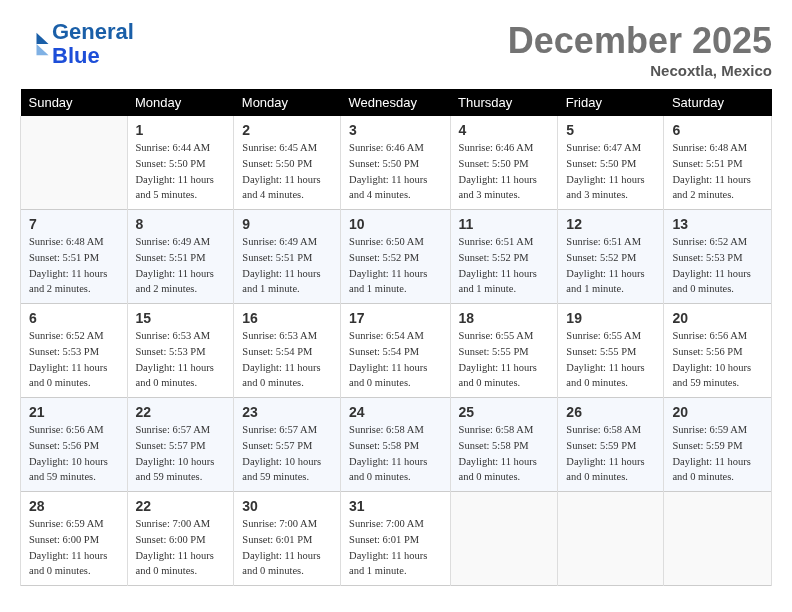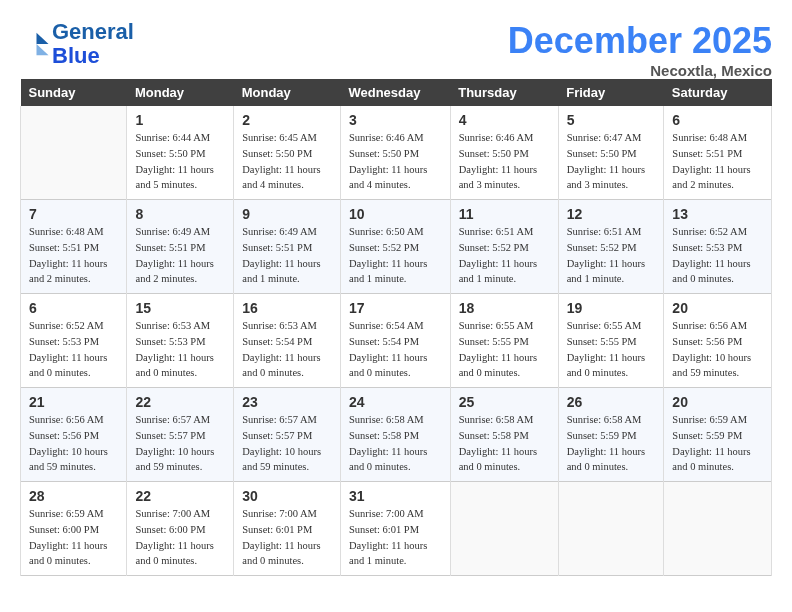--- a/index.html
+++ b/index.html
@@ -7,21 +7,21 @@
       font-family: Arial, sans-serif;
       background: #fff;
       width: 792px;
       min-height: 612px;
       padding: 20px;
     }
     .header {
       display: flex;
       justify-content: space-between;
       align-items: flex-start;
-      margin-bottom: 0;
+      margin-bottom: 10px;
     }
     .logo {
       display: flex;
       align-items: center;
     }
     .logo-text {
       font-size: 22px;
       font-weight: bold;
       color: #333;
       line-height: 1.1;
@@ -33,40 +33,40 @@
       width: 30px;
       height: 30px;
       margin-right: 2px;
     }
     .title-block {
       text-align: right;
     }
     .month-title {
       font-size: 36px;
       font-weight: bold;
-      color: #3b82f6;
+      color: #737373;
       text-align: right;
     }
     .location {
       font-size: 15px;
       color: #555;
       font-weight: bold;
     }
     table {
       width: 100%;
       border-collapse: collapse;
       font-size: 11px;
     }
     thead tr th {
-      background-color: #404040;
+      background-color: #000000;
       color: #fff;
       text-align: left;
       padding: 6px 8px;
       font-size: 13px;
-      font-weight: bold;
+      font-weight: normal;
     }
     tbody tr {
       border-bottom: 1px solid #ccc;
     }
     tbody tr td {
       vertical-align: top;
       padding: 6px 8px;
       border-right: 1px solid #ddd;
       min-height: 80px;
       color: #333;

